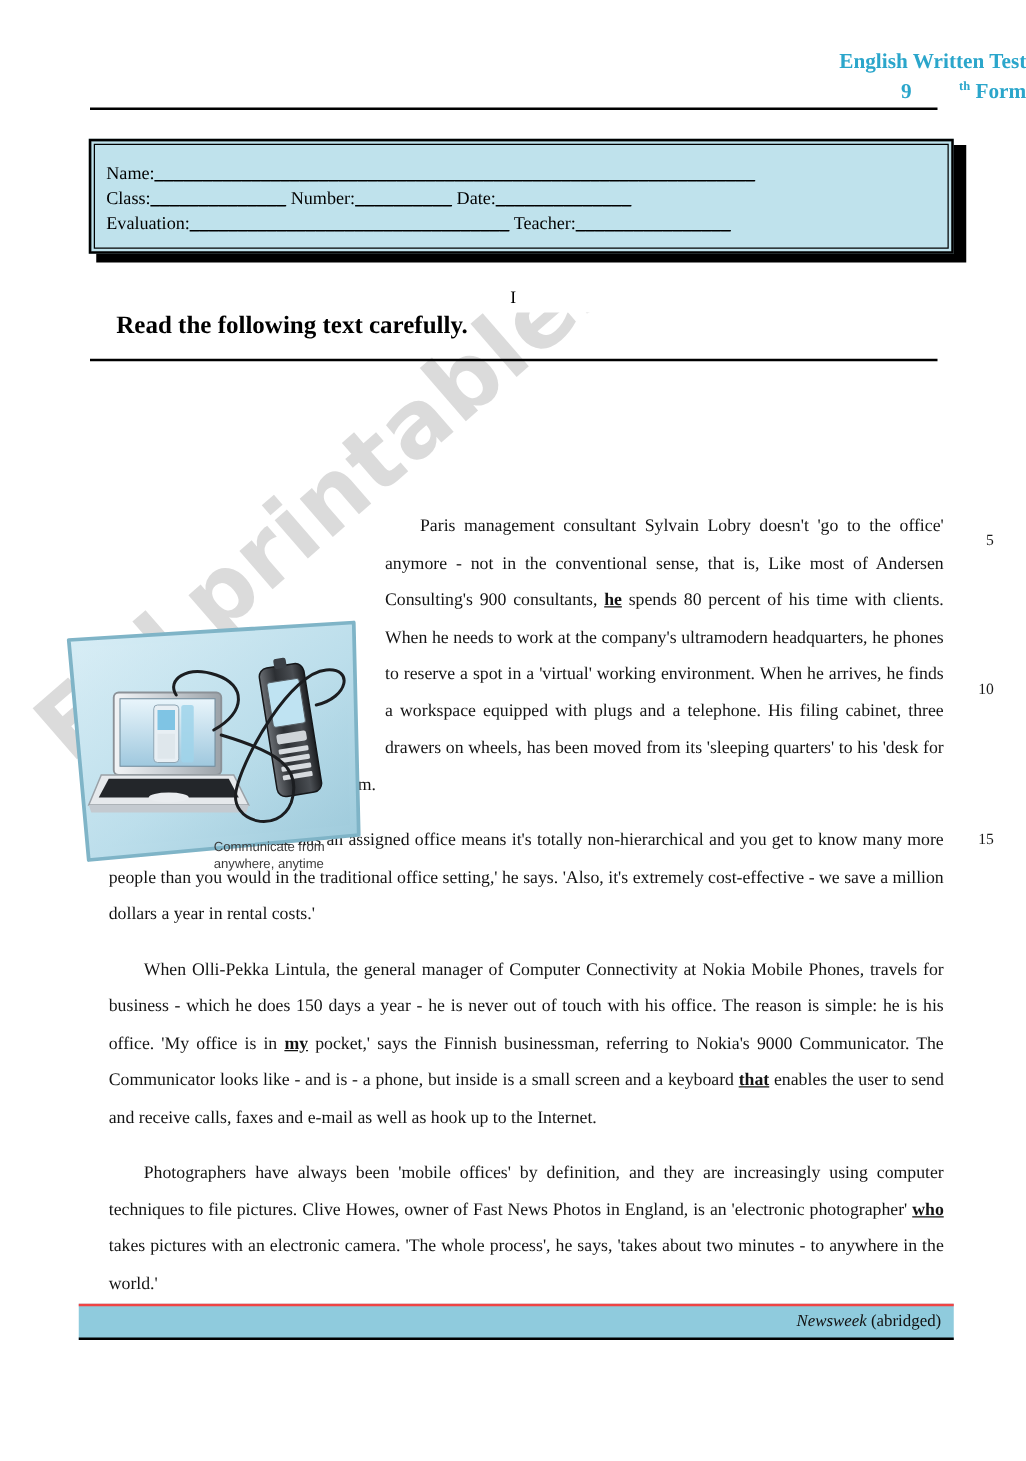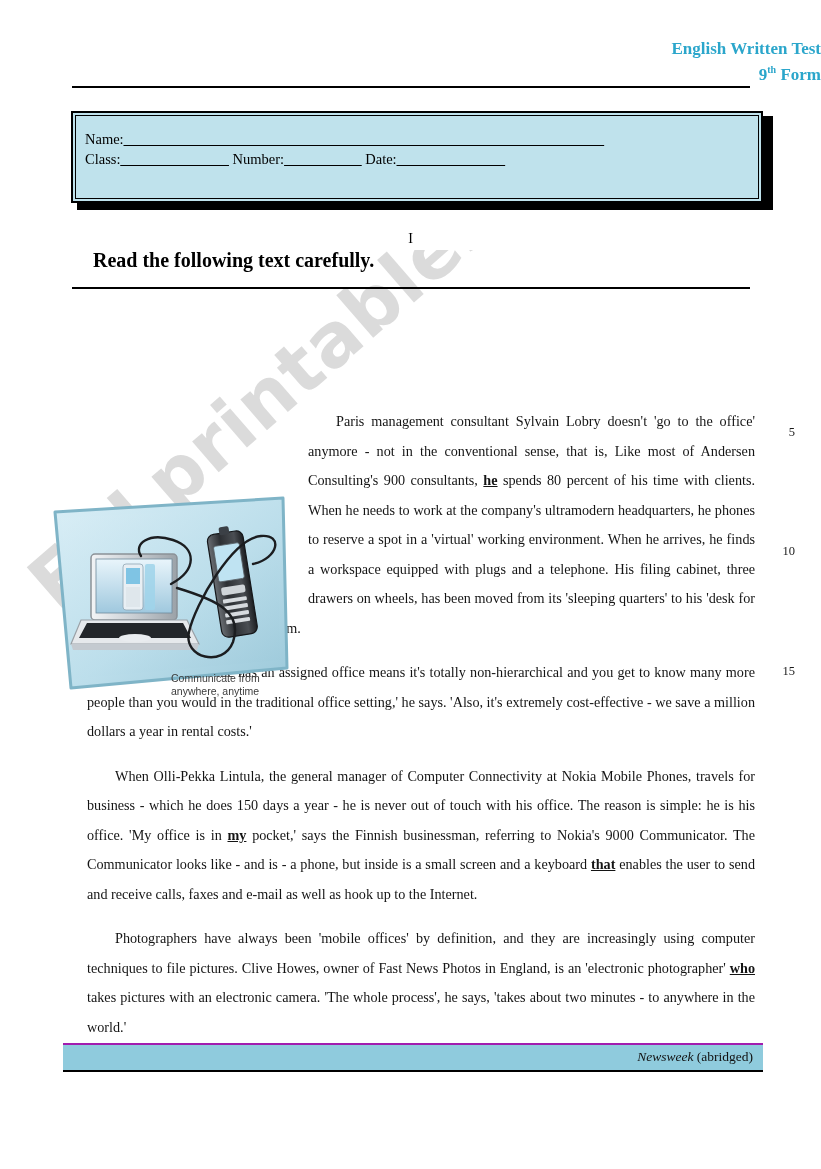--- a/index.html
+++ b/index.html
@@ -57,20 +57,21 @@
     font-family: "Liberation Serif", serif;
     font-weight: bold;
     font-size: 17px;
     line-height: 21px;
     z-index: 10;
   }
   .doc-title .line2 { display: block; }
   .doc-title sup {
     font-size: 10px;
     vertical-align: super;
+    margin-left: 38px;
   }
 
   .rule-top {
     position: absolute;
     left: 72px;
     top: 86px;
     width: 678px;
     height: 0;
     border-top: 2px solid #000000;
     z-index: 10;
@@ -228,21 +229,21 @@
   .ln15 { top: 664px; }
 
   
   .footer-band {
     position: absolute;
     left: 63px;
     top: 1043px;
     width: 700px;
     height: 29px;
     background: #8FCBDD;
-    border-top: 2px solid #a21caf;
+    border-top: 2px solid #ef4444;
     border-bottom: 2px solid #000000;
     box-sizing: border-box;
     z-index: 10;
   }
   .footer-text {
     position: absolute;
     right: 10px;
     top: 4px;
     font-size: 13.5px;
     color: #111111;
@@ -264,20 +265,24 @@
   <div class="idbox-shadow"></div>
   <div class="idbox">
     <div class="idbox-inner">
       <div class="row">
         <span>Name:</span><span class="fill">______________________________________________________________</span>
       </div>
       <div class="row">
         <span>Class:</span><span class="fill">______________</span>
         <span>Number:</span><span class="fill">__________</span>
         <span>Date:</span><span class="fill">______________</span>
+      </div>
+      <div class="row">
+        <span>Evaluation:</span><span class="fill">_________________________________</span>
+        <span>Teacher:</span><span class="fill">________________</span>
       </div>
     </div>
   </div>
 
   <div class="section-numeral">I</div>
   <div class="instruction">Read the following text carefully.</div>
   <div class="rule-mid"></div>
 
 
   <div class="illustration">

